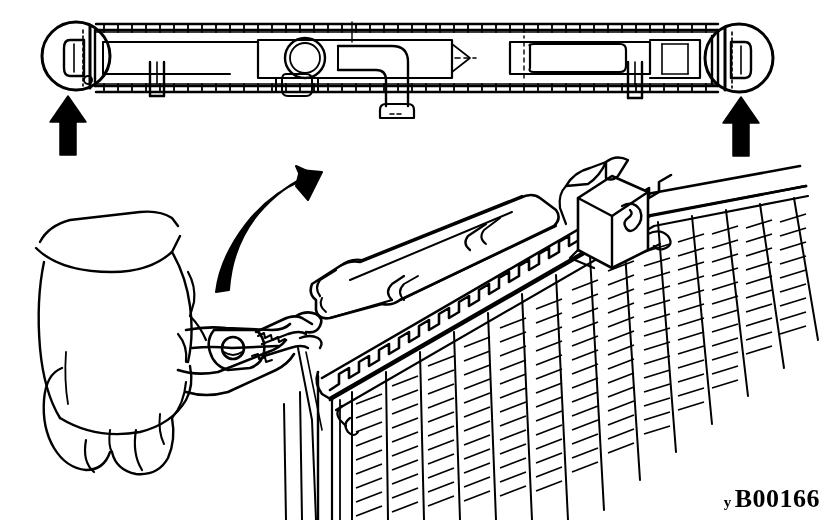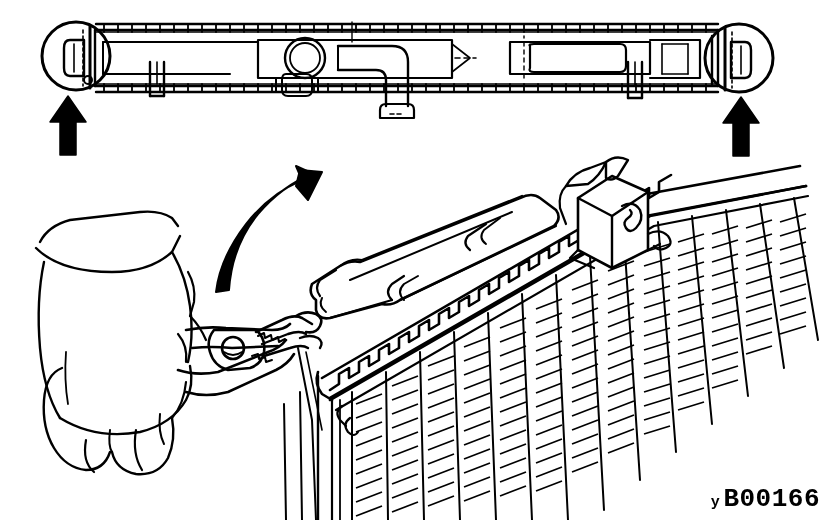--- a/index.html
+++ b/index.html
@@ -22,21 +22,21 @@
   }
   #figure-svg {
     display: block;
     width: 832px;
     height: 520px;
   }
   .fig-label {
     position: absolute;
     right: 12px;
     bottom: 6px;
-    font-family: Liberation Mono, monospace;
+    font-family: Liberation Serif, serif;
     font-size: 26px;
     font-weight: bold;
     letter-spacing: 0.5px;
     color: #000000;
     white-space: nowrap;
   }
   .fig-label .tick {
     font-size: 15px;
     font-weight: bold;
     vertical-align: baseline;

